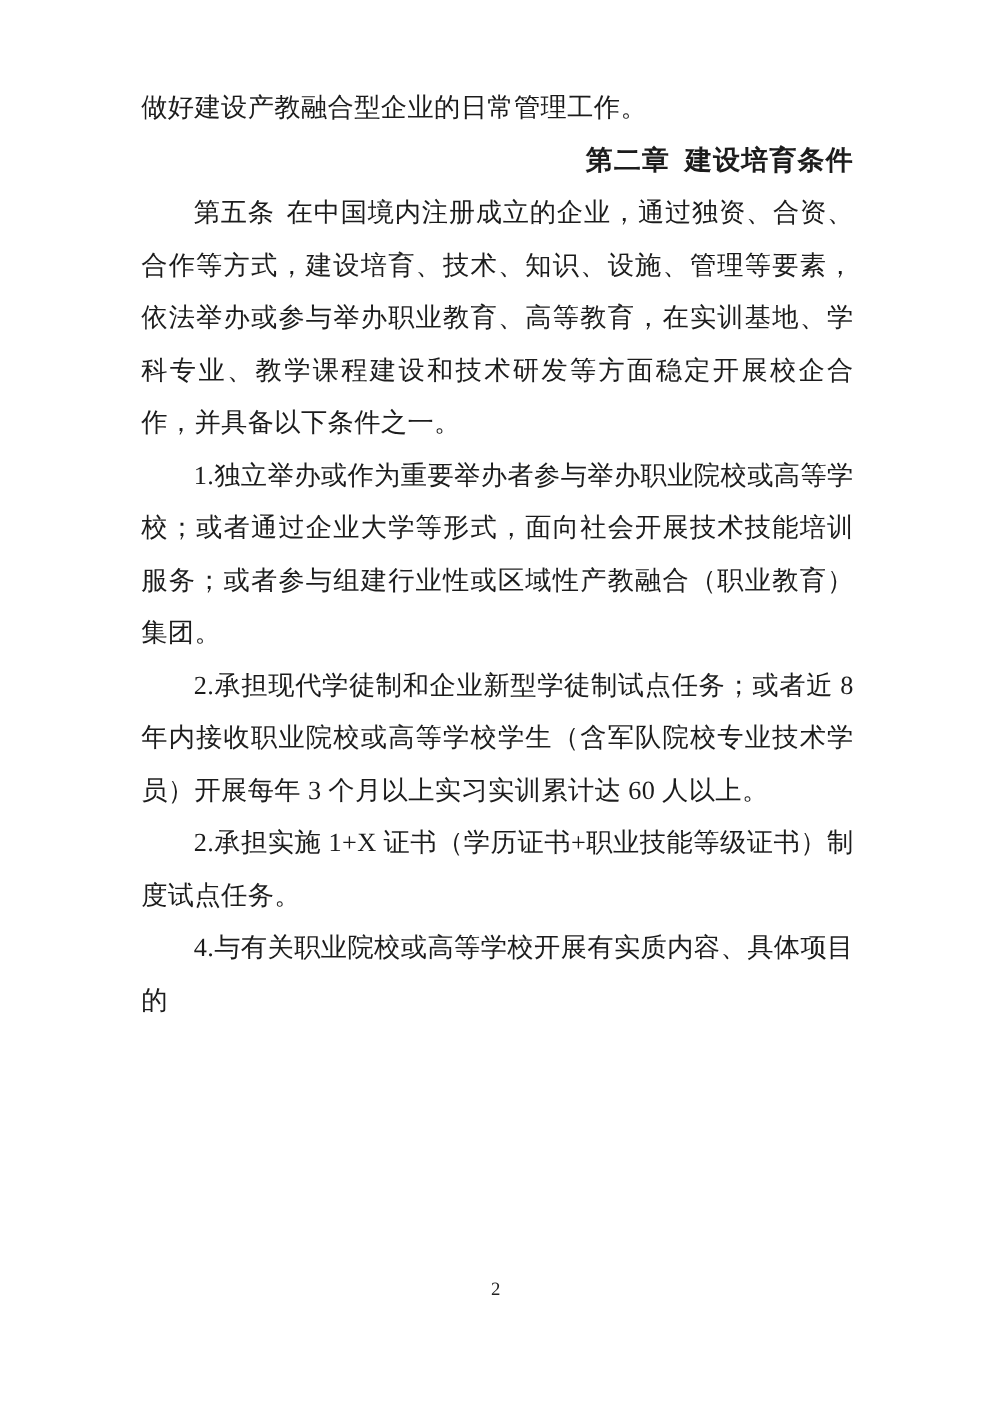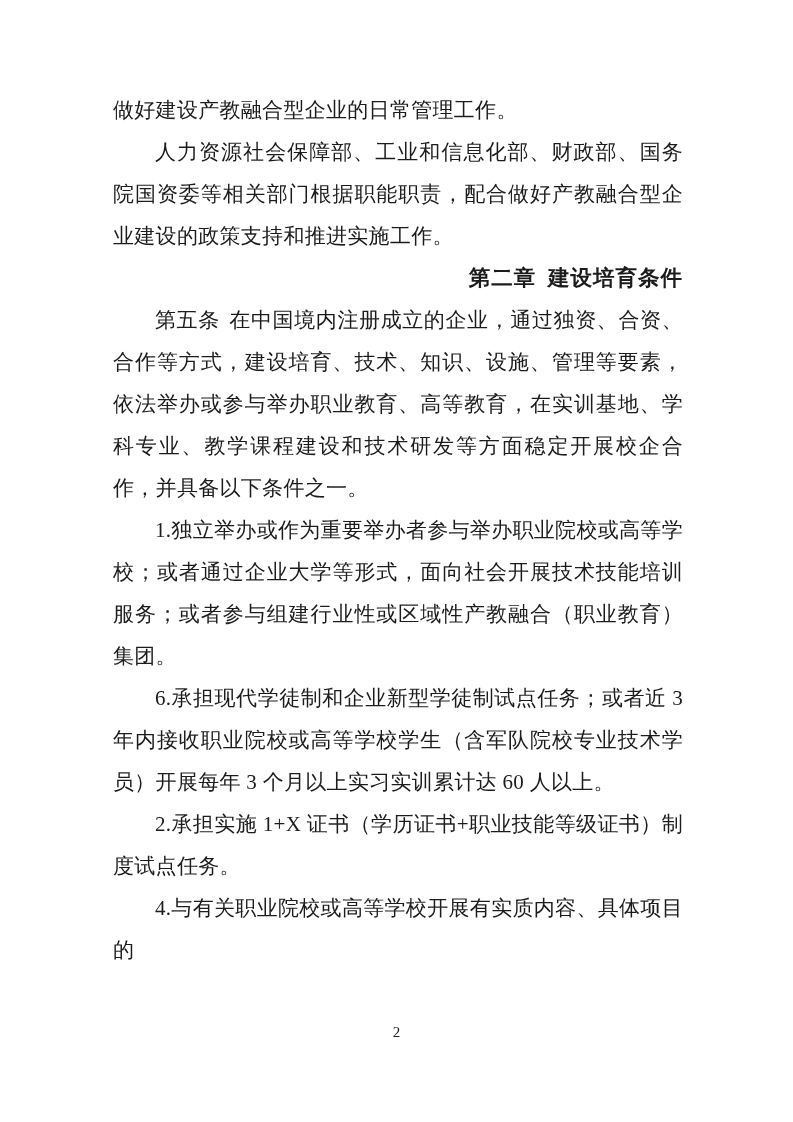--- a/index.html
+++ b/index.html
@@ -11,21 +11,21 @@
     position: relative;
     width: 793px;
     height: 1122px;
     background: #ffffff;
     overflow: hidden;
     font-family: "Liberation Serif", "DejaVu Serif", serif;
     color: #1c1c1c;
   }
   .content {
     position: absolute;
-    top: 89px;
+    top: 65px;
     left: 113px;
     width: 570px;
   }
   .body-p {
     margin: 0;
     font-size: 21px;
     line-height: 42px;
     text-align: justify;
     text-indent: 2em;
     letter-spacing: 0.3px;
@@ -63,30 +63,29 @@
   }
 </style>
 </head>
 <body>
 
 <div class="page">
   <div class="content">
 
     <p class="body-p no-indent">做好建设产教融合型企业的日常管理工作。</p>
 
-    <p class="body-p">人力资源社会保障部、工业和信息化部、财政部、国务院国资委等相关部门根据职能职责，配合做好产教融合型企业建设的政策支持和推进实施工作。</p>
 
 
     <h2 class="chapter"><span>第二章</span><span class="chapter-title">建设培育条件</span></h2>
 
     <p class="body-p"><span class="article-label">第五条</span><span>在中国境内注册成立的企业，通过独资、合资、合作等方式，建设培育、技术、知识、设施、管理等要素，依法举办或参与举办职业教育、高等教育，在实训基地、学科专业、教学课程建设和技术研发等方面稳定开展校企合作，并具备以下条件之一。</span></p>
 
     <p class="body-p">1.独立举办或作为重要举办者参与举办职业院校或高等学校；或者通过企业大学等形式，面向社会开展技术技能培训服务；或者参与组建行业性或区域性产教融合（职业教育）集团。</p>
 
-    <p class="body-p">6.承担现代学徒制和企业新型学徒制试点任务；或者近 3 年内接收职业院校或高等学校学生（含军队院校专业技术学员）开展每年 3 个月以上实习实训累计达 60 人以上。</p>
+    <p class="body-p">2.承担现代学徒制和企业新型学徒制试点任务；或者近 8 年内接收职业院校或高等学校学生（含军队院校专业技术学员）开展每年 3 个月以上实习实训累计达 60 人以上。</p>
 
     <p class="body-p">2.承担实施 1+X 证书（学历证书+职业技能等级证书）制度试点任务。</p>
 
     <p class="body-p">4.与有关职业院校或高等学校开展有实质内容、具体项目的</p>
 
   </div>
 
   <div class="footer">
     <span class="page-num">2</span>
   </div>

